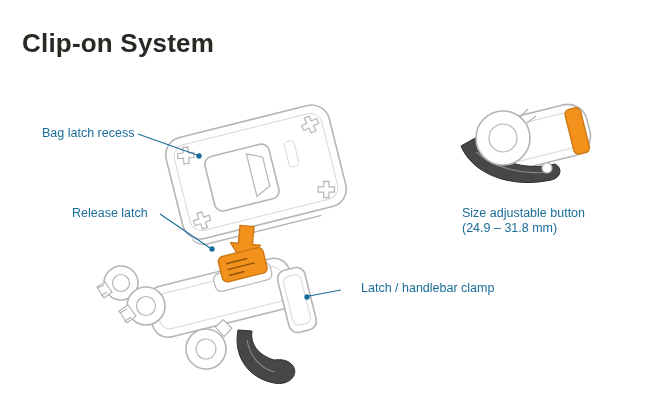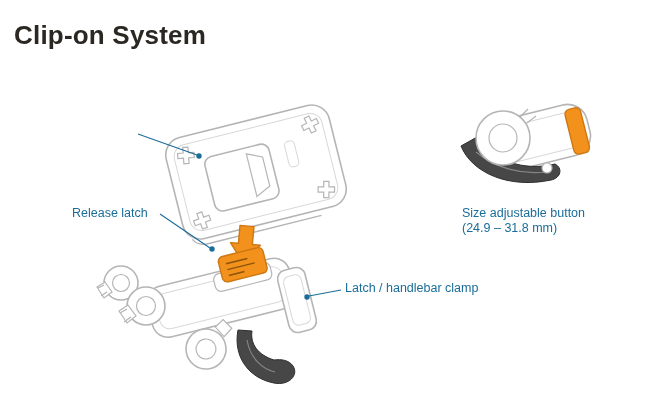--- a/index.html
+++ b/index.html
@@ -5,21 +5,21 @@
   html, body { margin: 0; padding: 0; }
   body {
     width: 649px; height: 418px;
     background: #ffffff;
     font-family: "Liberation Sans", sans-serif;
     position: relative;
     overflow: hidden;
   }
   .canvas { position: absolute; inset: 0; }
   .title {
-    position: absolute; left: 14px; top: 20px; margin: 0;
+    position: absolute; left: 14px; top: 20px; margin: 8px;
     font-size: 26px; font-weight: bold; letter-spacing: .2px;
     color: var(--title-text, #2b2723);
   }
   .label {
     position: absolute;
     font-size: 12.5px;
     color: var(--label-text, #1a6d99);
     white-space: nowrap;
     line-height: 15px;
   }
@@ -137,23 +137,24 @@
       <circle class="dot" cx="199" cy="156" r="2.7"></circle>
 
       <line class="leader" x1="160" y1="214" x2="210" y2="248"></line>
       <circle class="dot" cx="212" cy="249" r="2.7"></circle>
 
       <line class="leader" x1="341" y1="290" x2="309" y2="296"></line>
       <circle class="dot" cx="307" cy="297" r="2.7"></circle>
     </g>
   </svg>
 
+  <div class="label" style="left:42px; top:126px">Bag latch recess</div>
 
   <div class="label" style="left:72px; top:206px">Release latch</div>
 
-  <div class="label" style="left:345px; top:281px">Latch / handlebar clamp</div>
+  <div class="label" style="left:361px; top:281px">Latch / handlebar clamp</div>
 
   <div class="label" style="left:462px; top:206px">
     <div>Size adjustable button</div>
     <div>(24.9 – 31.8 mm)</div>
   </div>
 
 </div>
 
 </body></html>

